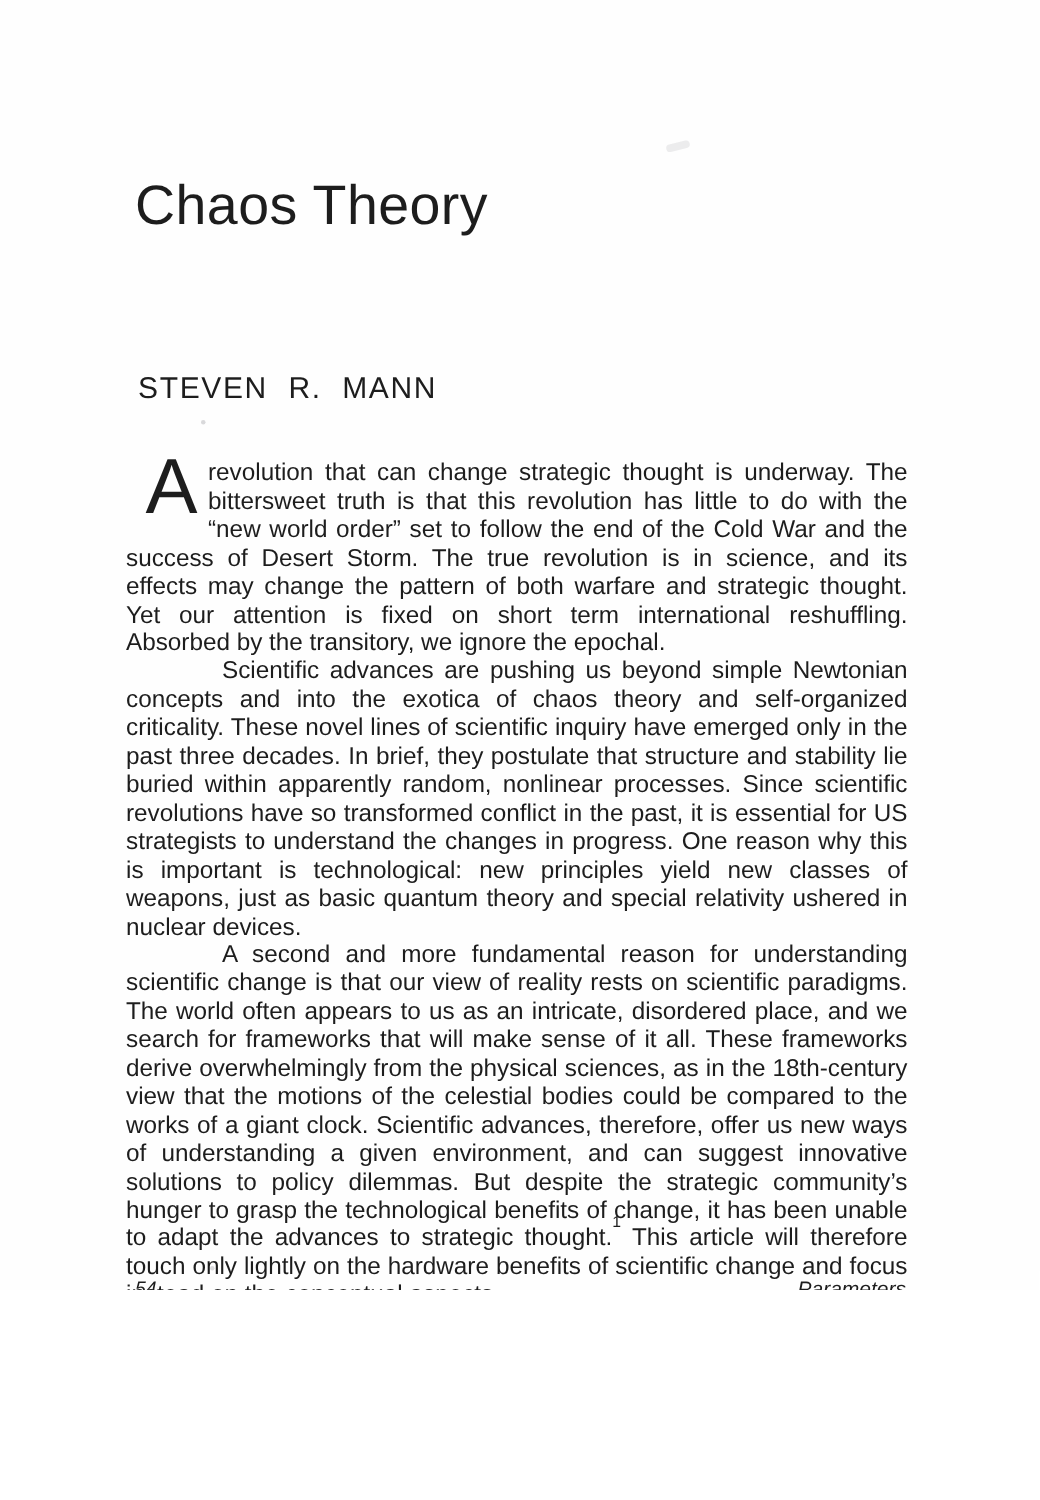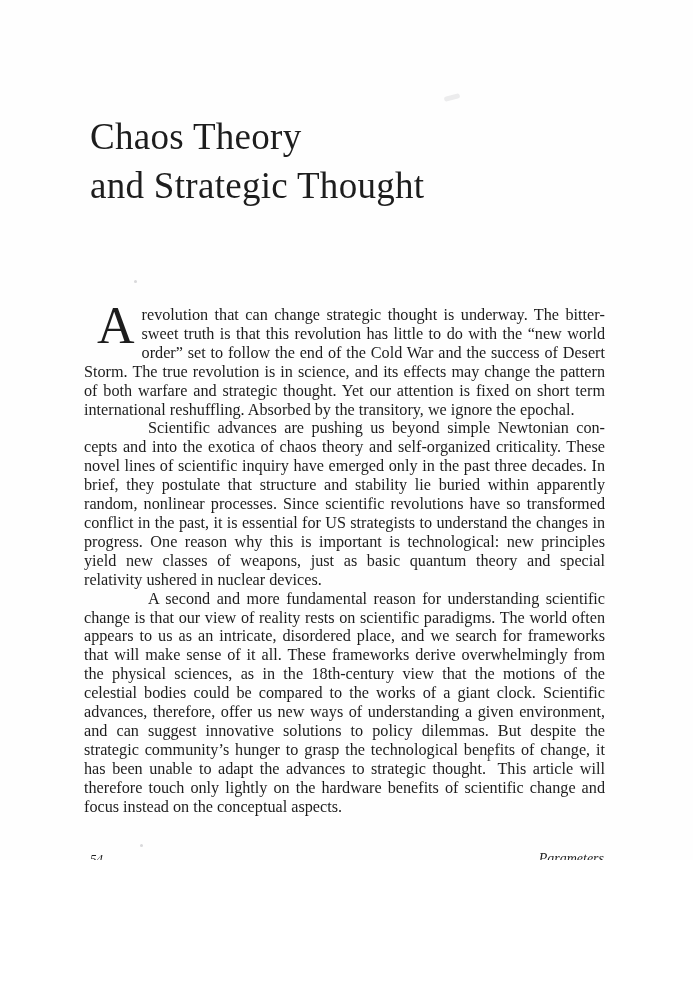--- a/index.html
+++ b/index.html
@@ -6,21 +6,21 @@
     margin: 0;
     padding: 0;
     background: #ffffff;
   }
   .page {
     position: relative;
     width: 693px;
     height: 860px;
     background: #fefefe;
     overflow: hidden;
-    font-family: Liberation Serif, serif;
+    font-family: Liberation Sans, sans-serif;
     color: #1d1d1d;
   }
   .title {
     position: absolute;
     left: 90px;
     top: 112px;
     font-size: 37px;
     line-height: 49px;
     font-weight: normal;
     letter-spacing: 0.3px;
@@ -95,23 +95,23 @@
   .speck.dot-c { left: 126px; top: 887px; width: 3px; height: 3px; }
   .speck.smudge-a { left: 444px; top: 95px; }
 </style>
 </head>
 <body>
 
 <div class="page">
 
   <h1 class="title">
     <span>Chaos Theory</span><br>
-    <span>and Strategic Thought</span>
   </h1>
 
+  <div class="author">STEVEN R. MANN</div>
 
   <div class="body-text">
     <p>
       <span class="dropcap">A</span><span>revolution that can change strategic thought is underway. The bitter­sweet truth is that this revolution has little to do with the “new world order” set to follow the end of the Cold War and the success of Desert Storm. The true revolution is in science, and its effects may change the pattern of both warfare and strategic thought. Yet our attention is fixed on short term international reshuffling. Absorbed by the transitory, we ignore the epochal.</span>
     </p>
     <p class="indented">
       <span>Scientific advances are pushing us beyond simple Newtonian con­cepts and into the exotica of chaos theory and self-organized criticality. These novel lines of scientific inquiry have emerged only in the past three decades. In brief, they postulate that structure and stability lie buried within apparently random, nonlinear processes. Since scientific revolutions have so transformed conflict in the past, it is essential for US strategists to understand the changes in progress. One reason why this is important is technological: new principles yield new classes of weapons, just as basic quantum theory and special relativity ushered in nuclear devices.</span>
     </p>
     <p class="indented">
       <span>A second and more fundamental reason for understanding scientific change is that our view of reality rests on scientific paradigms. The world often appears to us as an intricate, disordered place, and we search for frameworks that will make sense of it all. These frameworks derive over­whelmingly from the physical sciences, as in the 18th-century view that the motions of the celestial bodies could be compared to the works of a giant clock. Scientific advances, therefore, offer us new ways of understanding a given environment, and can suggest innovative solutions to policy dilemmas. But despite the strategic community’s hunger to grasp the technological benefits of change, it has been unable to adapt the advances to strategic thought.</span><sup class="fn-marker">1</sup> <span>This article will therefore touch only lightly on the hardware ben­efits of scientific change and focus instead on the conceptual aspects.</span>

